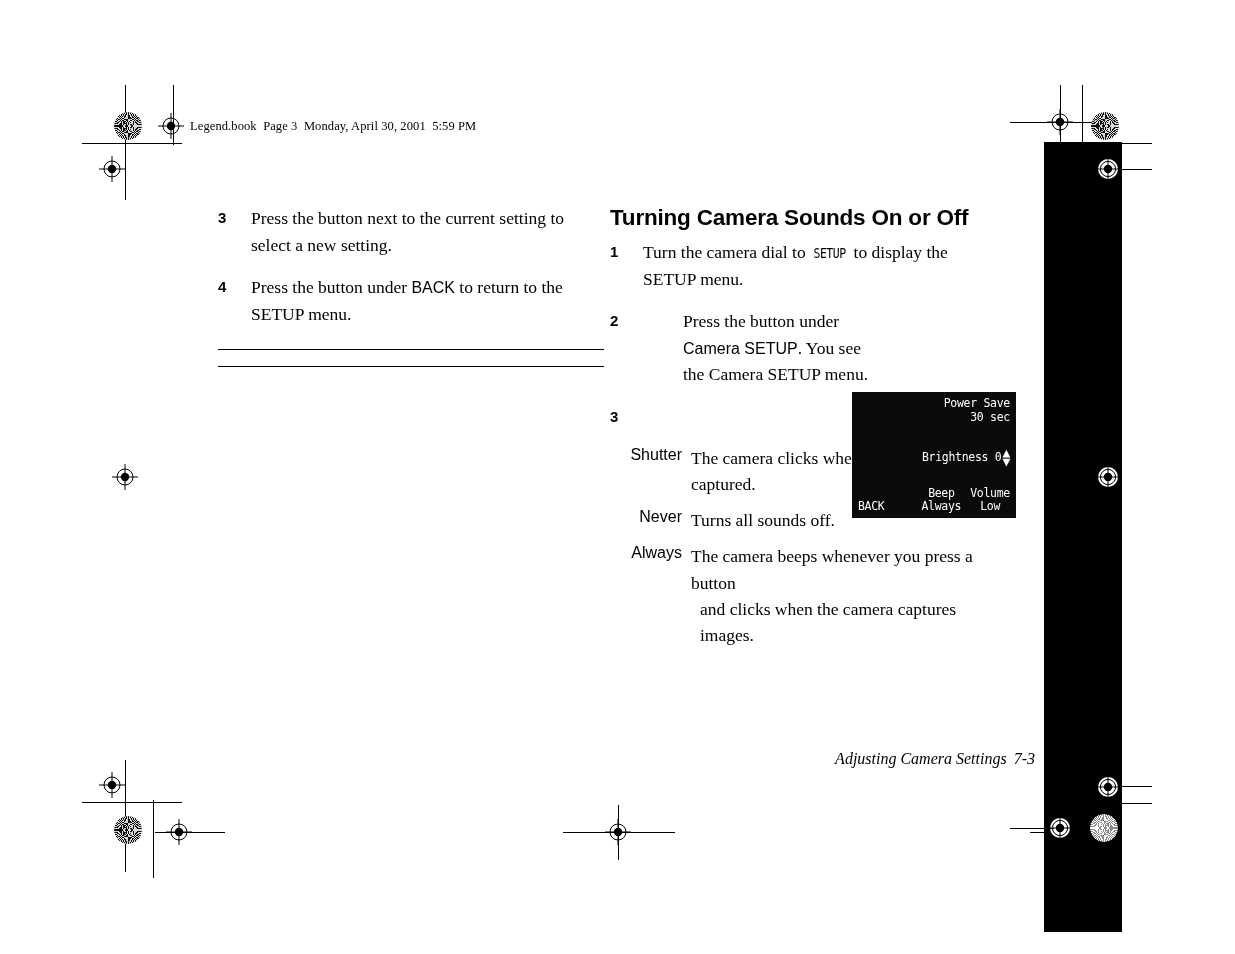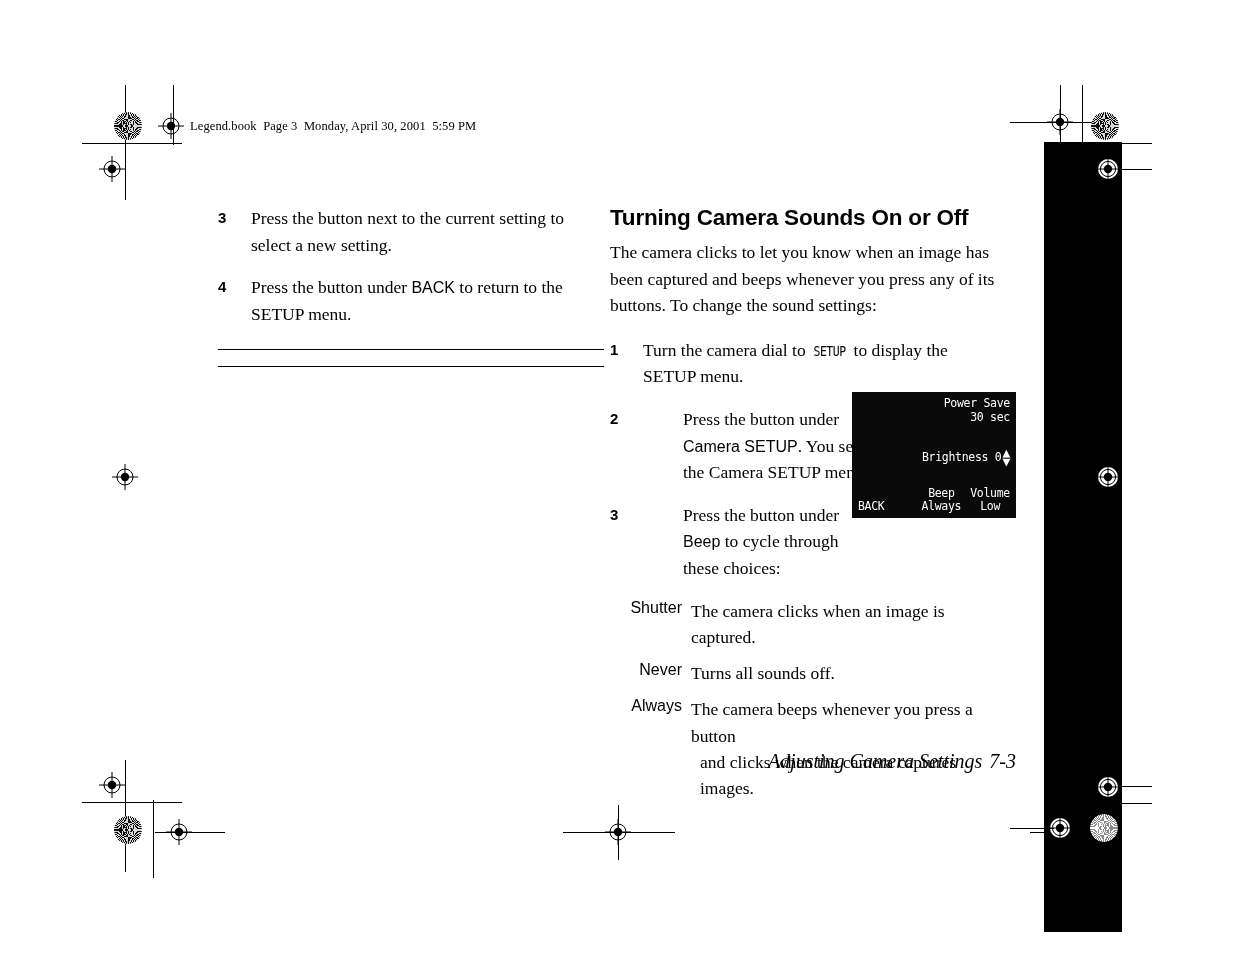--- a/index.html
+++ b/index.html
@@ -232,27 +232,27 @@
     font-family: Liberation Serif, serif;
     font-size: 17.5px;
     line-height: 1.5;
     flex: 1 1 auto;
   }
   .choice-def .indent2 { display: block; padding-left: 9px; }
 
   
   #footer {
     position: absolute;
-    left: 626px;
+    left: 645px;
     top: 750px;
     width: 390px;
     text-align: right;
     font-family: "Liberation Serif", serif;
     font-style: italic;
-    font-size: 20px;
+    font-size: 16px;
   }
   #footer .pgnum { margin-left: 7px; }
 </style>
 </head>
 <body>
 
 <div class="mark-line v" style="left:125px; top:85px; height:115px;"></div>
 <div class="mark-line h" style="left:82px; top:143px; width:100px;"></div>
 <div class="mark-line v" style="left:173px; top:85px; height:60px;"></div>
 
@@ -408,35 +408,33 @@
   </div>
 
   <div id="note-block">
   </div>
 
 </div>
 
 <div id="col-right">
 
   <h2 id="section-heading">Turning Camera Sounds On or Off</h2>
-  <p id="section-intro">The camera clicks to let you know when an image has been captured and beeps whenever you press any of its buttons. To change the sound settings:</p>
 
   <div class="step">
     <div class="step-num">1</div>
     <div class="step-body"><span>Turn the camera dial to </span><span class="lcdfont">SETUP</span><span> to display the SETUP menu.</span></div>
   </div>
 
   <div class="step narrow">
     <div class="step-num">2</div>
     <div class="step-body"><span>Press the button under </span><span class="ui">Camera SETUP</span><span>. You see the Camera SETUP menu.</span></div>
   </div>
 
   <div class="step narrow">
     <div class="step-num">3</div>
-    <div class="step-body"><span>Press the button under </span><span class="ui">Beep</span><span> to cycle through these choices:</span></div>
   </div>
 
   <div id="choices">
     <div class="choice-row">
       <div class="choice-term">Shutter</div>
       <div class="choice-def">The camera clicks when an image is captured.</div>
     </div>
     <div class="choice-row">
       <div class="choice-term">Never</div>
       <div class="choice-def">Turns all sounds off.</div>

